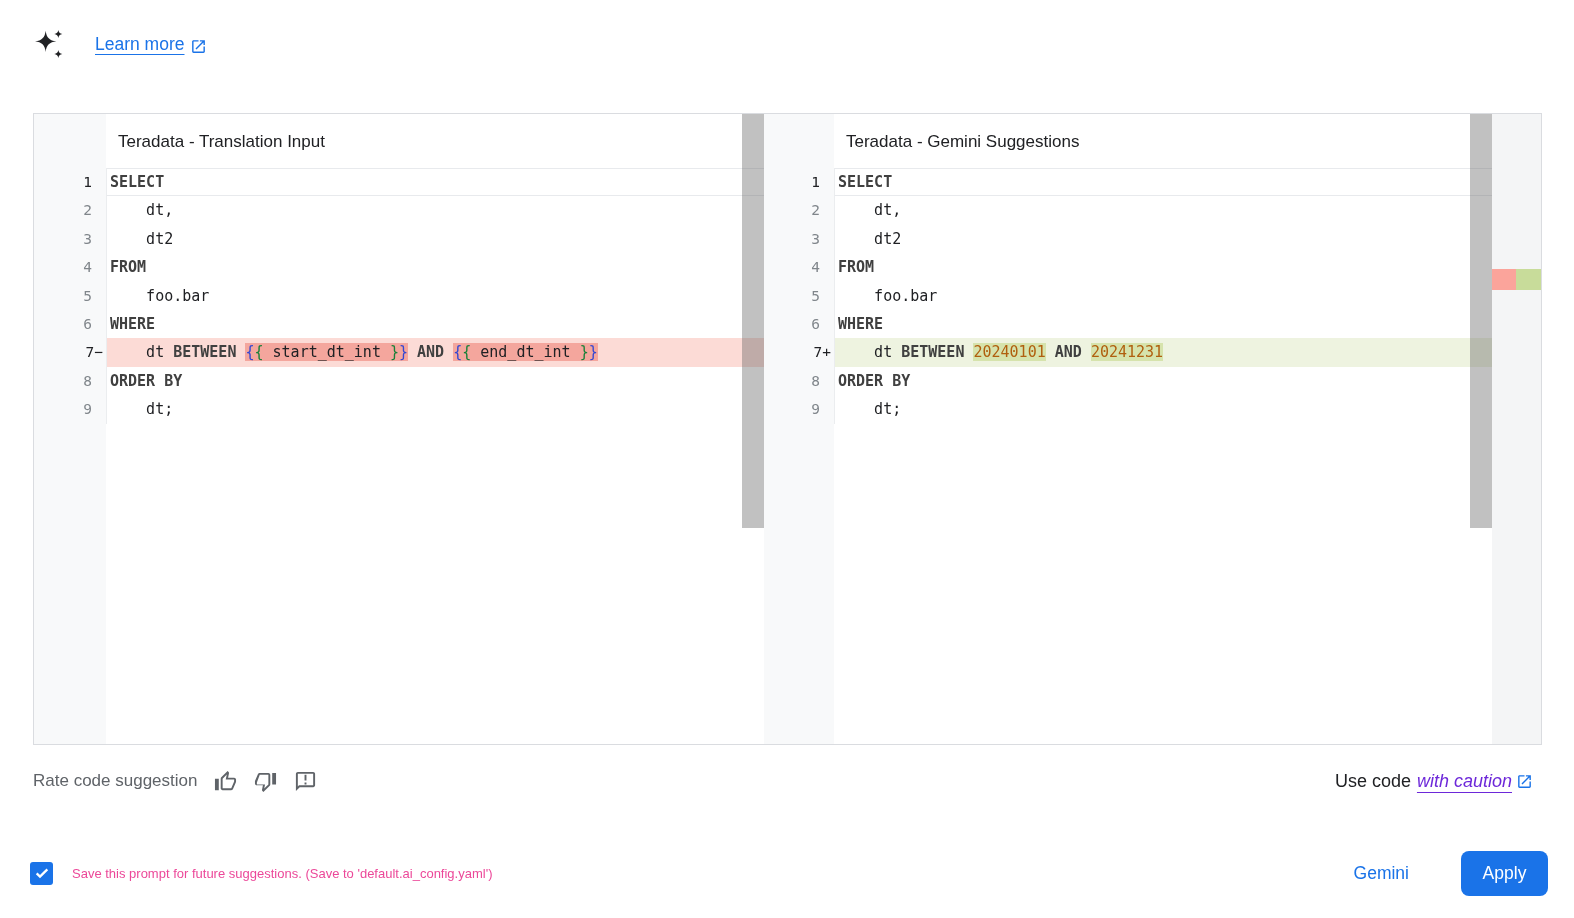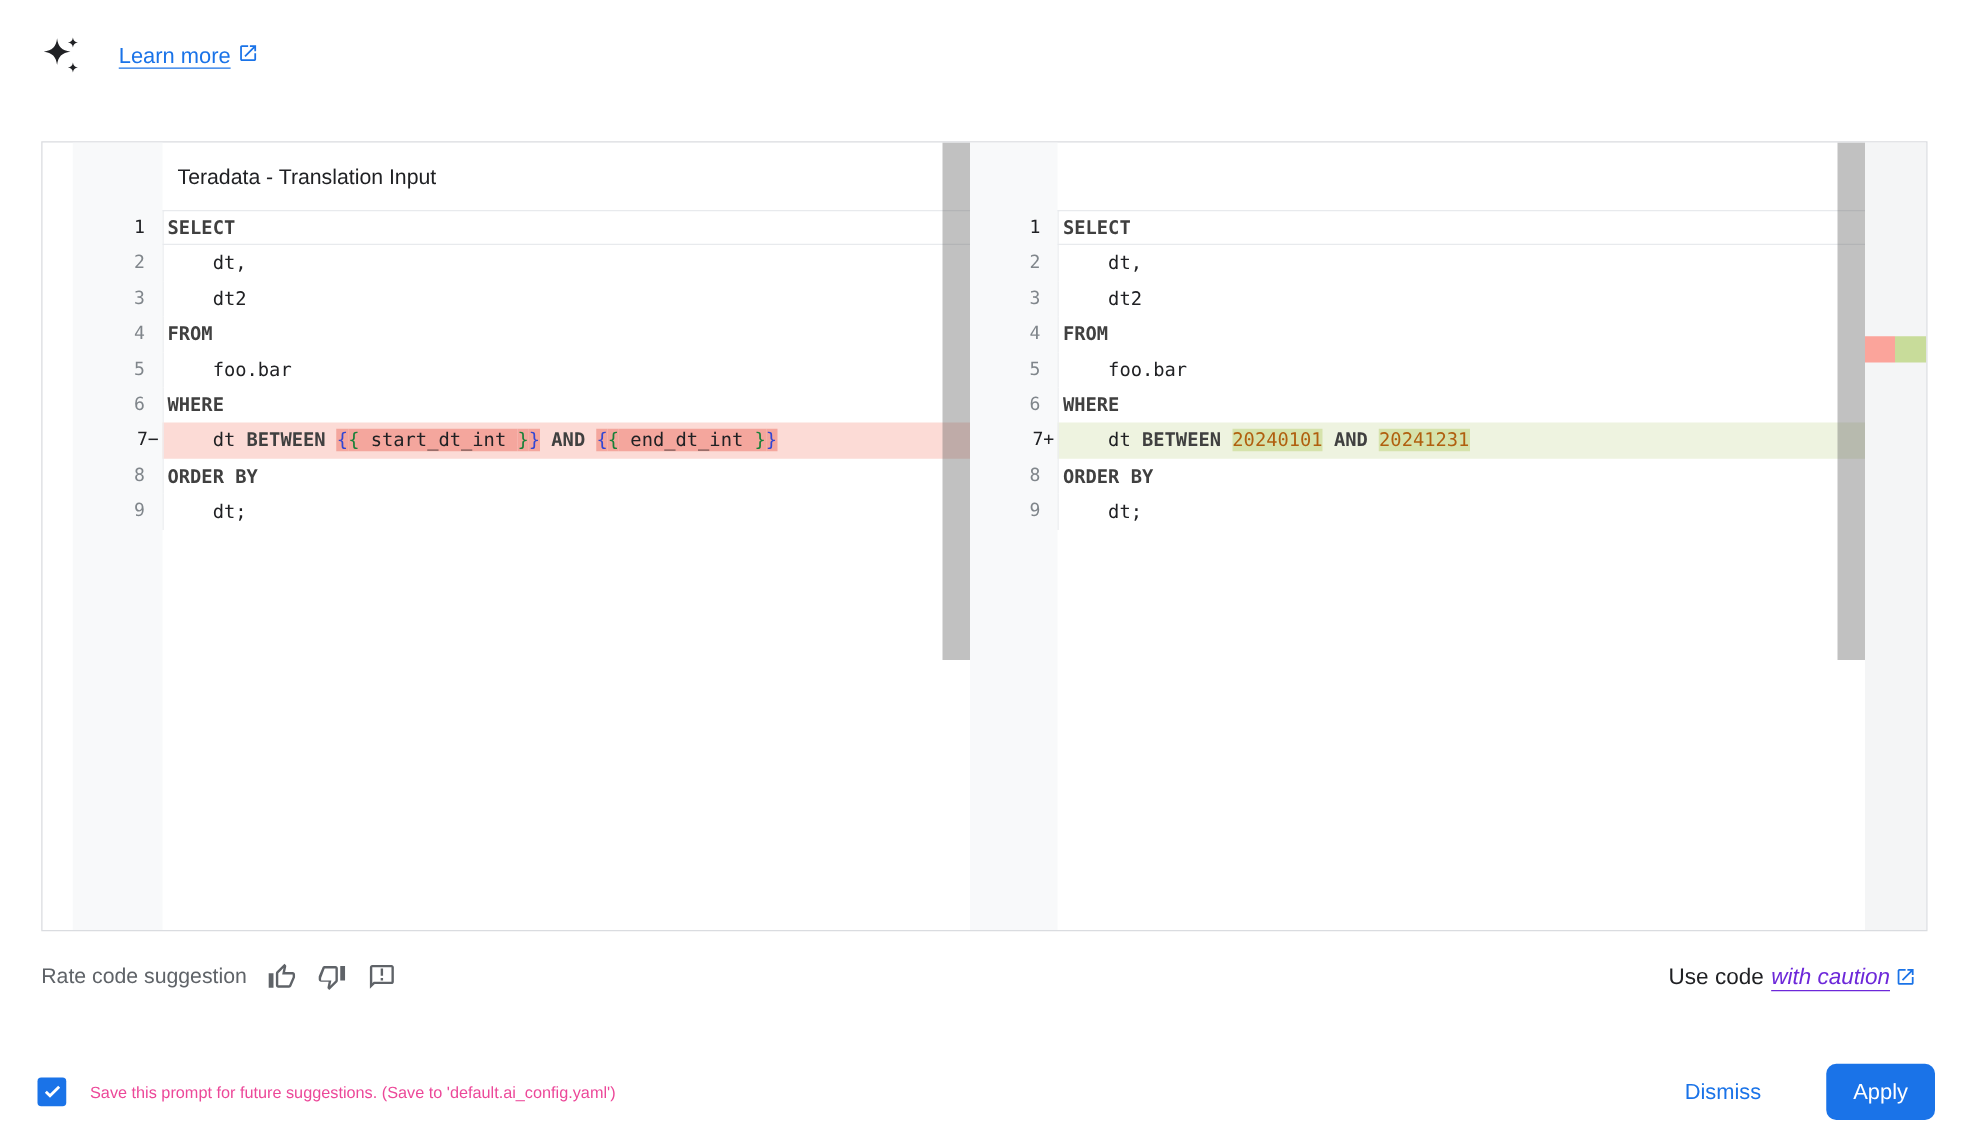--- a/index.html
+++ b/index.html
@@ -4,27 +4,27 @@
 <style>
   html,body{margin:0;padding:0;background:#fff;}
   body{
     width:1574px;height:918px;position:relative;overflow:hidden;
     font-family:"Liberation Sans", sans-serif;color:#202124;
   }
   
   .main-header{position:absolute;left:33px;top:28px;display:flex;align-items:center;}
   .sparkle{width:32px;height:32px;}
   .main-title{font-size:21px;margin-left:26px;letter-spacing:.2px;}
-  .learn-more{margin-left:30px;display:flex;align-items:flex-start;font-size:17.5px;color:#1a73e8;
+  .learn-more{margin-left:30px;display:flex;align-items:flex-end;font-size:17.5px;color:#1a73e8;
     text-decoration:underline;text-underline-offset:4px;cursor:pointer;font-weight:500;}
   .ext-icon{width:17px;height:17px;margin-left:5px;}
 
   
   .diff-box{position:absolute;left:33px;top:113px;width:1509px;height:632px;
-    border:1px solid #dadce0;box-sizing:border-box;display:flex;background:#fff;padding-left:24px;}
+    border:1px solid #dadce0;box-sizing:border-box;display:flex;background:#fff;}
   .editor{position:relative;height:100%;overflow:hidden;}
   .editor.left{width:730px;--gw:72px;}
   .editor.right{width:777px;--gw:70px;}
   .gutter-bg{position:absolute;left:0;top:0;bottom:0;width:var(--gw);background:#f8f9fa;}
   .ed-header{position:absolute;top:0;left:0;right:0;height:54px;}
   .ed-title{padding-left:calc(var(--gw) + 12px);line-height:56px;font-size:17px;color:#202124;}
   .lines{position:absolute;left:0;right:0;top:54px;}
   .editor.right .lines{right:49px;}
   .code-row{display:flex;height:28.4px;position:relative;}
   .ln{width:var(--gw);box-sizing:border-box;text-align:right;padding-right:14px;
@@ -134,20 +134,23 @@
         <div class="code-row">
           <span class="ln">9</span>
           <span class="code"><span class="tok-pl">    dt;</span></span>
         </div>
       </div>
     <div class="vthumb"></div>
   </div>
 
   <div class="editor right">
     <div class="gutter-bg"></div>
+    <div class="ed-header">
+      <div class="ed-title">Teradata - Gemini Suggestions</div>
+    </div>
     <div class="lines" id="right-lines">
         <div class="code-row current">
           <span class="ln">1</span>
           <span class="code"><span class="tok-kw">SELECT</span></span>
         </div>
         <div class="code-row">
           <span class="ln">2</span>
           <span class="code"><span class="tok-pl">    dt,</span></span>
         </div>
         <div class="code-row">
@@ -216,15 +219,15 @@
 </div>
 
 <div class="bottom-bar">
   <span class="checkbox">
     <svg viewBox="0 0 24 24">
       <path fill="none" stroke="#ffffff" stroke-width="3.4" d="M4 12.5l5 5 11-11"></path>
     </svg>
   </span>
   <span class="save-label">Save this prompt for future suggestions. (Save to 'default.ai_config.yaml')</span>
   <span class="bottom-spacer"></span>
-  <button class="dismiss-btn">Dismiss</button>
+  <button class="dismiss-btn">Gemini</button>
   <button class="apply-btn">Apply</button>
 </div>
 
 </body></html>

